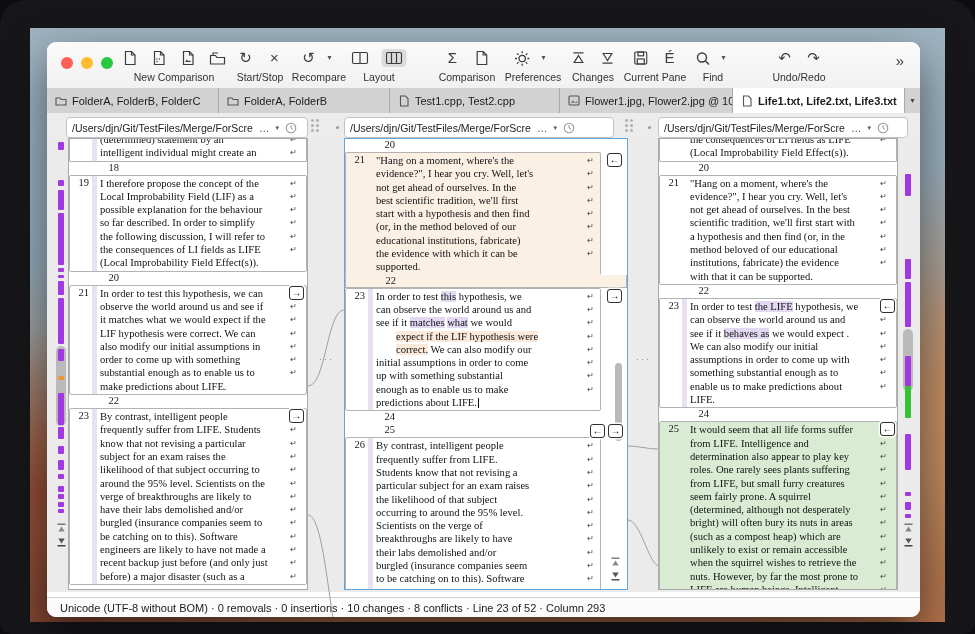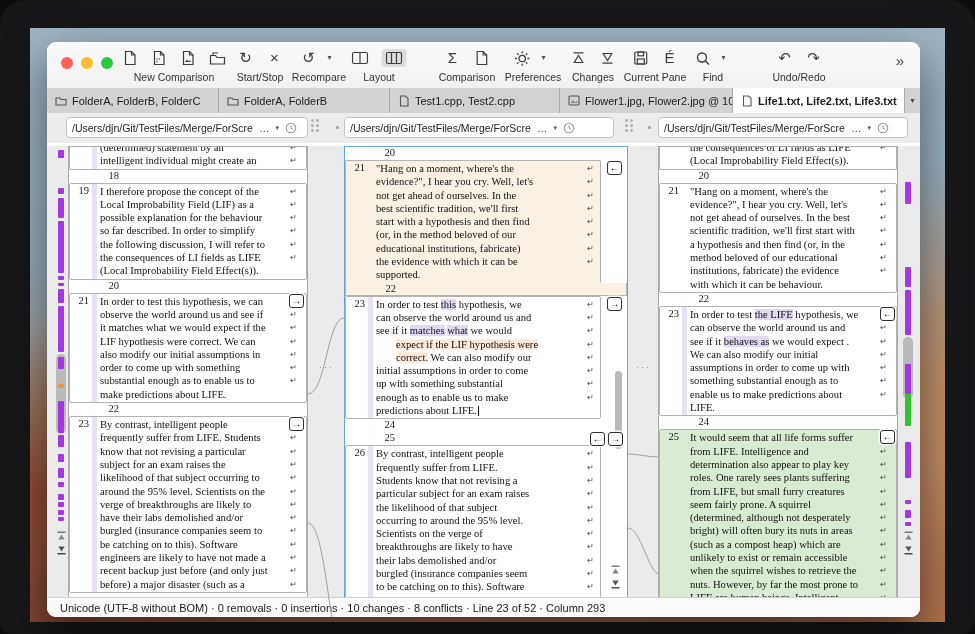--- a/index.html
+++ b/index.html
@@ -34,21 +34,21 @@
   
   .pathrow{position:absolute;left:0;top:71px;width:100%;height:30px;background:#ececec;}
   .pfield{position:absolute;top:4px;height:21px;background:#fff;border:1px solid #c2c2c2;border-radius:4px;display:flex;align-items:center;font-size:10.5px;color:#222;padding:0 5px;box-sizing:border-box;white-space:nowrap;overflow:hidden;}
   .pell{margin-left:6px;color:#444;}
   .pcar{font-size:7px;color:#555;margin-left:6px;}
   .pclock{margin-left:6px;display:inline-flex;}
   .handle{position:absolute;display:grid;grid-template-columns:3px 3px;gap:2px;}
   .handle i{width:3px;height:3px;border-radius:50%;background:#b2b2b2;}
   .hdot{position:absolute;width:3px;height:3px;border-radius:50%;background:#9a9a9a;}
   
-  .content{position:absolute;left:0;top:104px;width:100%;height:454px;background:#ebebeb;}
+  .content{position:absolute;left:0;top:96px;width:100%;height:454px;background:#ebebeb;}
   .pane{position:absolute;top:0;height:452px;background:#fff;border:1px solid #a9a9a9;box-sizing:border-box;overflow:hidden;}
   .pane.mid{border:1.5px solid #62a5dd;}
   .row{position:relative;box-sizing:border-box;}
   .row.s{height:13px;}
   .row.b{border:1px solid #b3b3b3;border-radius:2px;background:#fff;padding:1px 0;}
   .row.b.cut{margin-top:-7px;border-top:none;}
   .row.joinB{border-bottom:none;}
   .row.joinT{border:1px solid #b3b3b3;border-top:none;height:13px;}
   .bg-peach{background:#faf1e4 !important;}
   .bg-green{background:#d9ecd3 !important;}
@@ -504,21 +504,21 @@
           </div>
           <div class="row b">
             <span class="num">21</span>
             <div class="ln"><span>"Hang on a moment, where's the</span><span class="wr">↵</span></div>
             <div class="ln"><span>evidence?", I hear you cry. Well, let's</span><span class="wr">↵</span></div>
             <div class="ln"><span>not get ahead of ourselves. In the best</span><span class="wr">↵</span></div>
             <div class="ln"><span>scientific tradition, we'll first start with</span><span class="wr">↵</span></div>
             <div class="ln"><span>a hypothesis and then find (or, in the</span><span class="wr">↵</span></div>
             <div class="ln"><span>method beloved of our educational</span><span class="wr">↵</span></div>
             <div class="ln"><span>institutions, fabricate) the evidence</span><span class="wr">↵</span></div>
-            <div class="ln"><span>with which it can be behaviour.</span></div>
+            <div class="ln"><span>with that it can be supported.</span></div>
           </div>
           <div class="row s">
             <span class="num">22</span>
           </div>
           <div class="row b g">
             <span class="num">23</span>
             <div class="ln"><span>In order to test </span><span class="hl">the LIFE</span><span> hypothesis, we</span><span class="wr">↵</span></div>
             <div class="ln"><span>can observe the world around us and</span><span class="wr">↵</span></div>
             <div class="ln"><span>see if it </span><span class="hl">behaves as</span><span> we would expect </span><span>.</span><span class="wr">↵</span></div>
             <div class="ln"><span>We can also modify our initial</span><span class="wr">↵</span></div>

